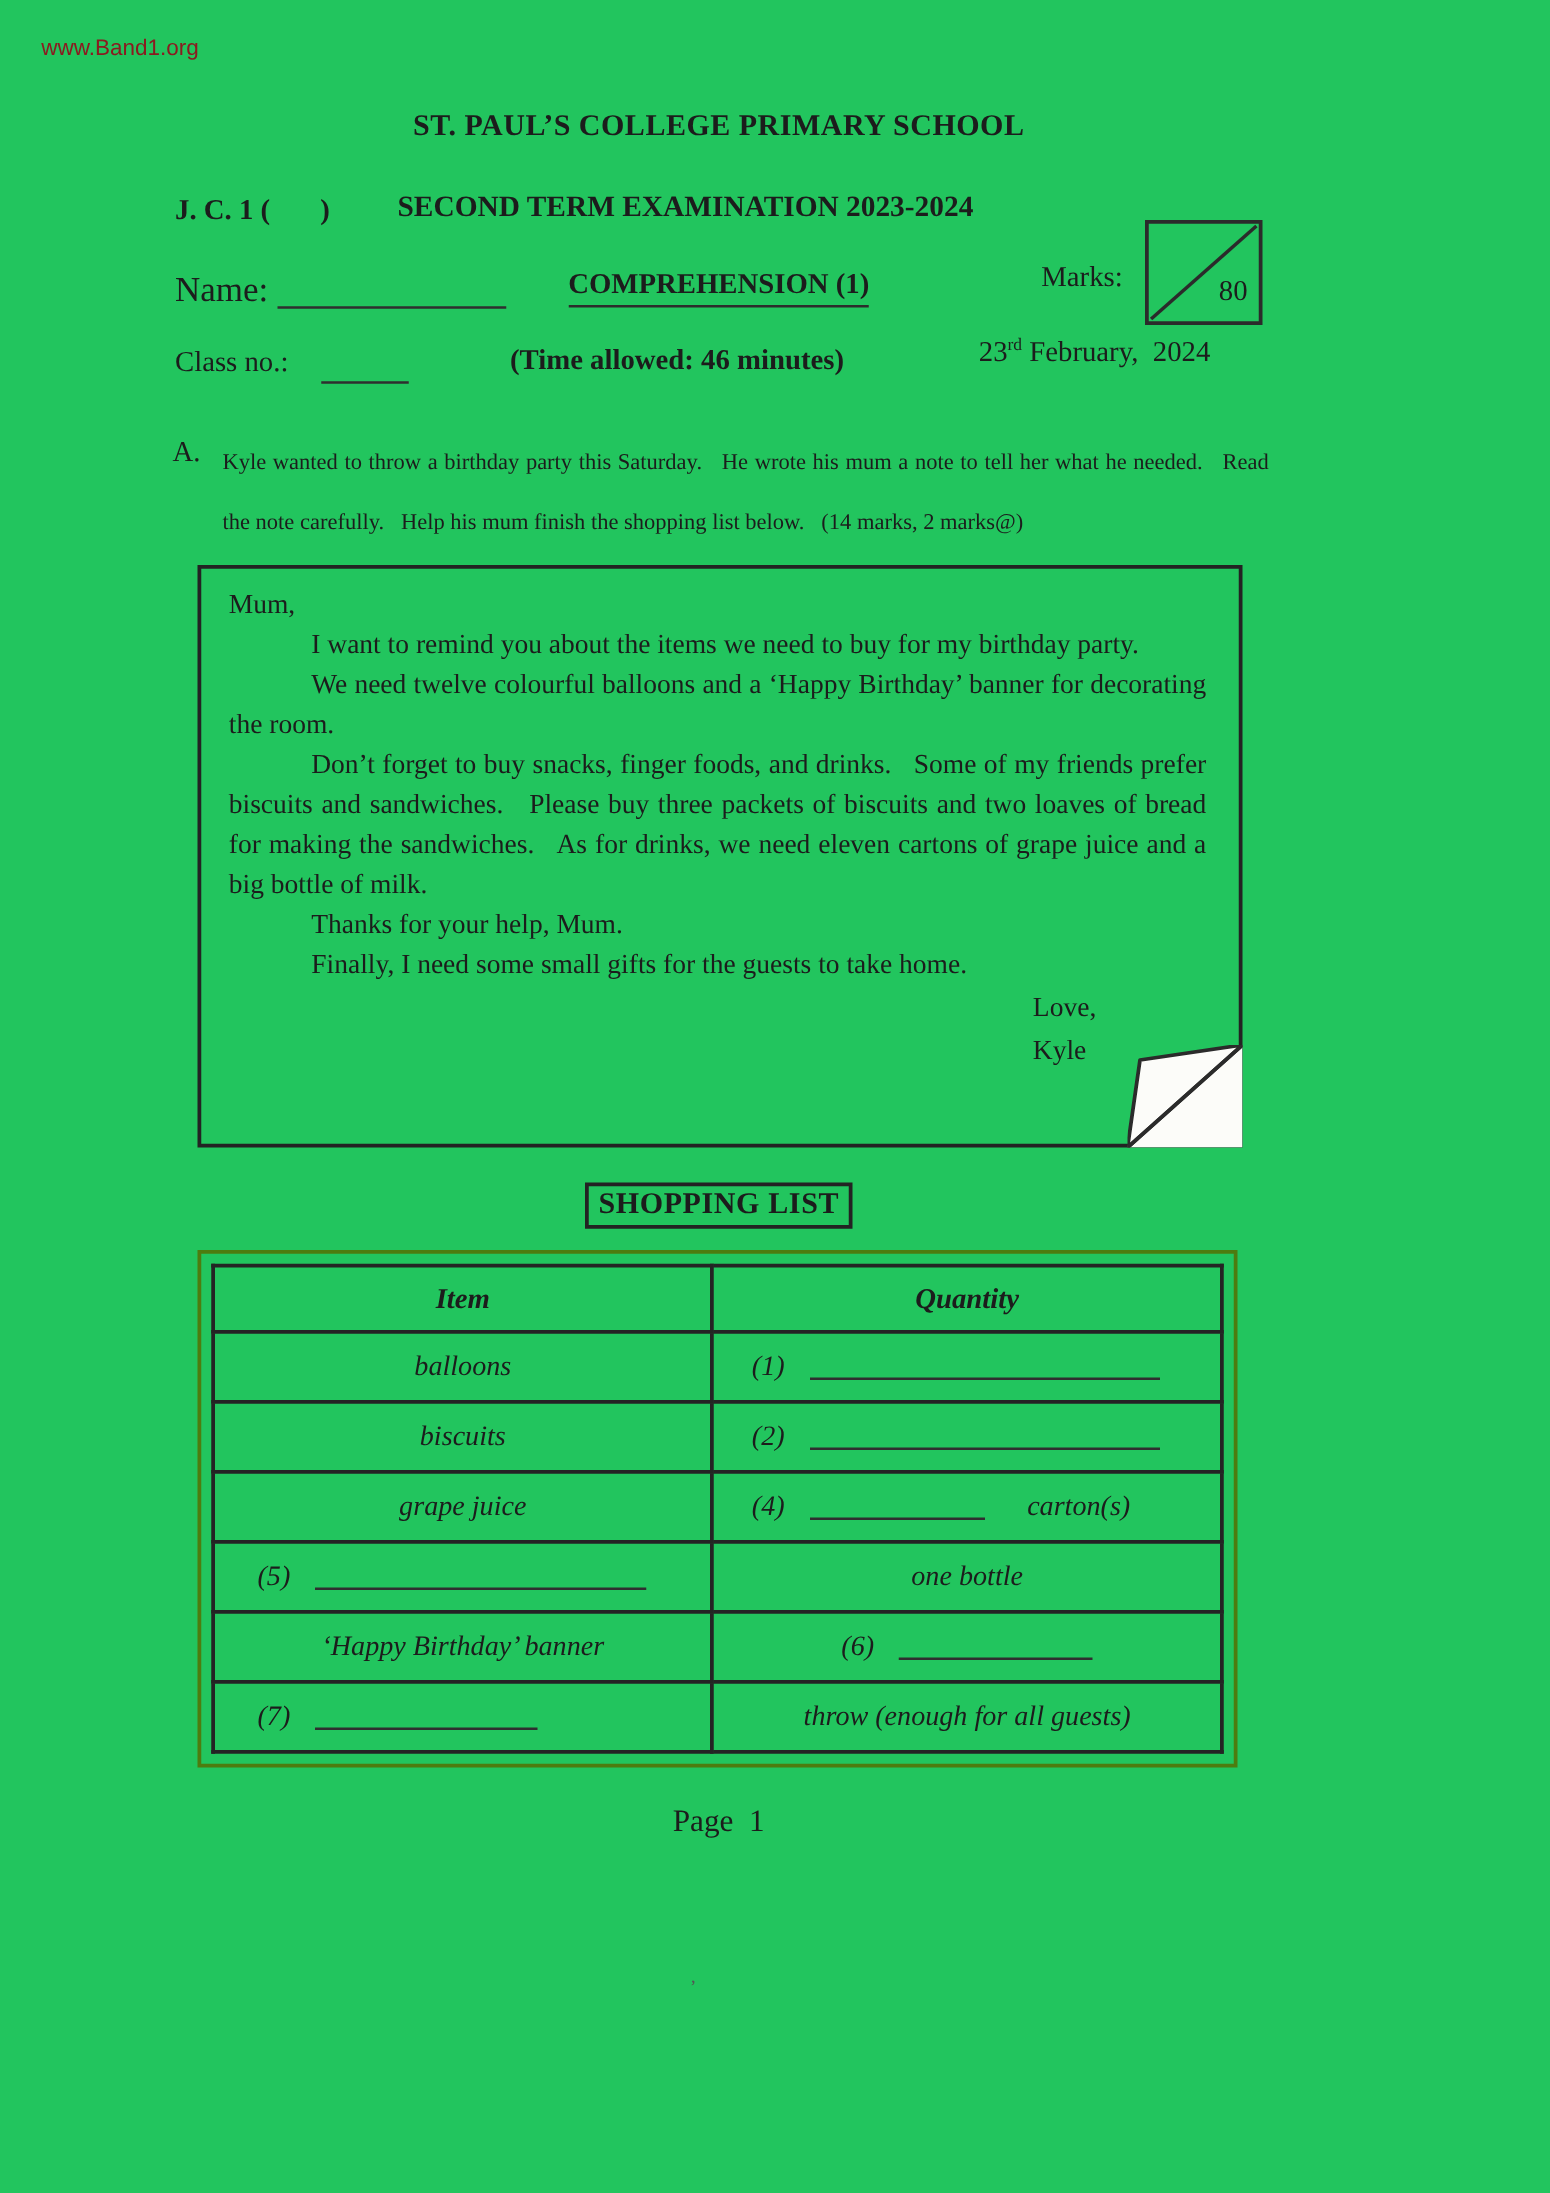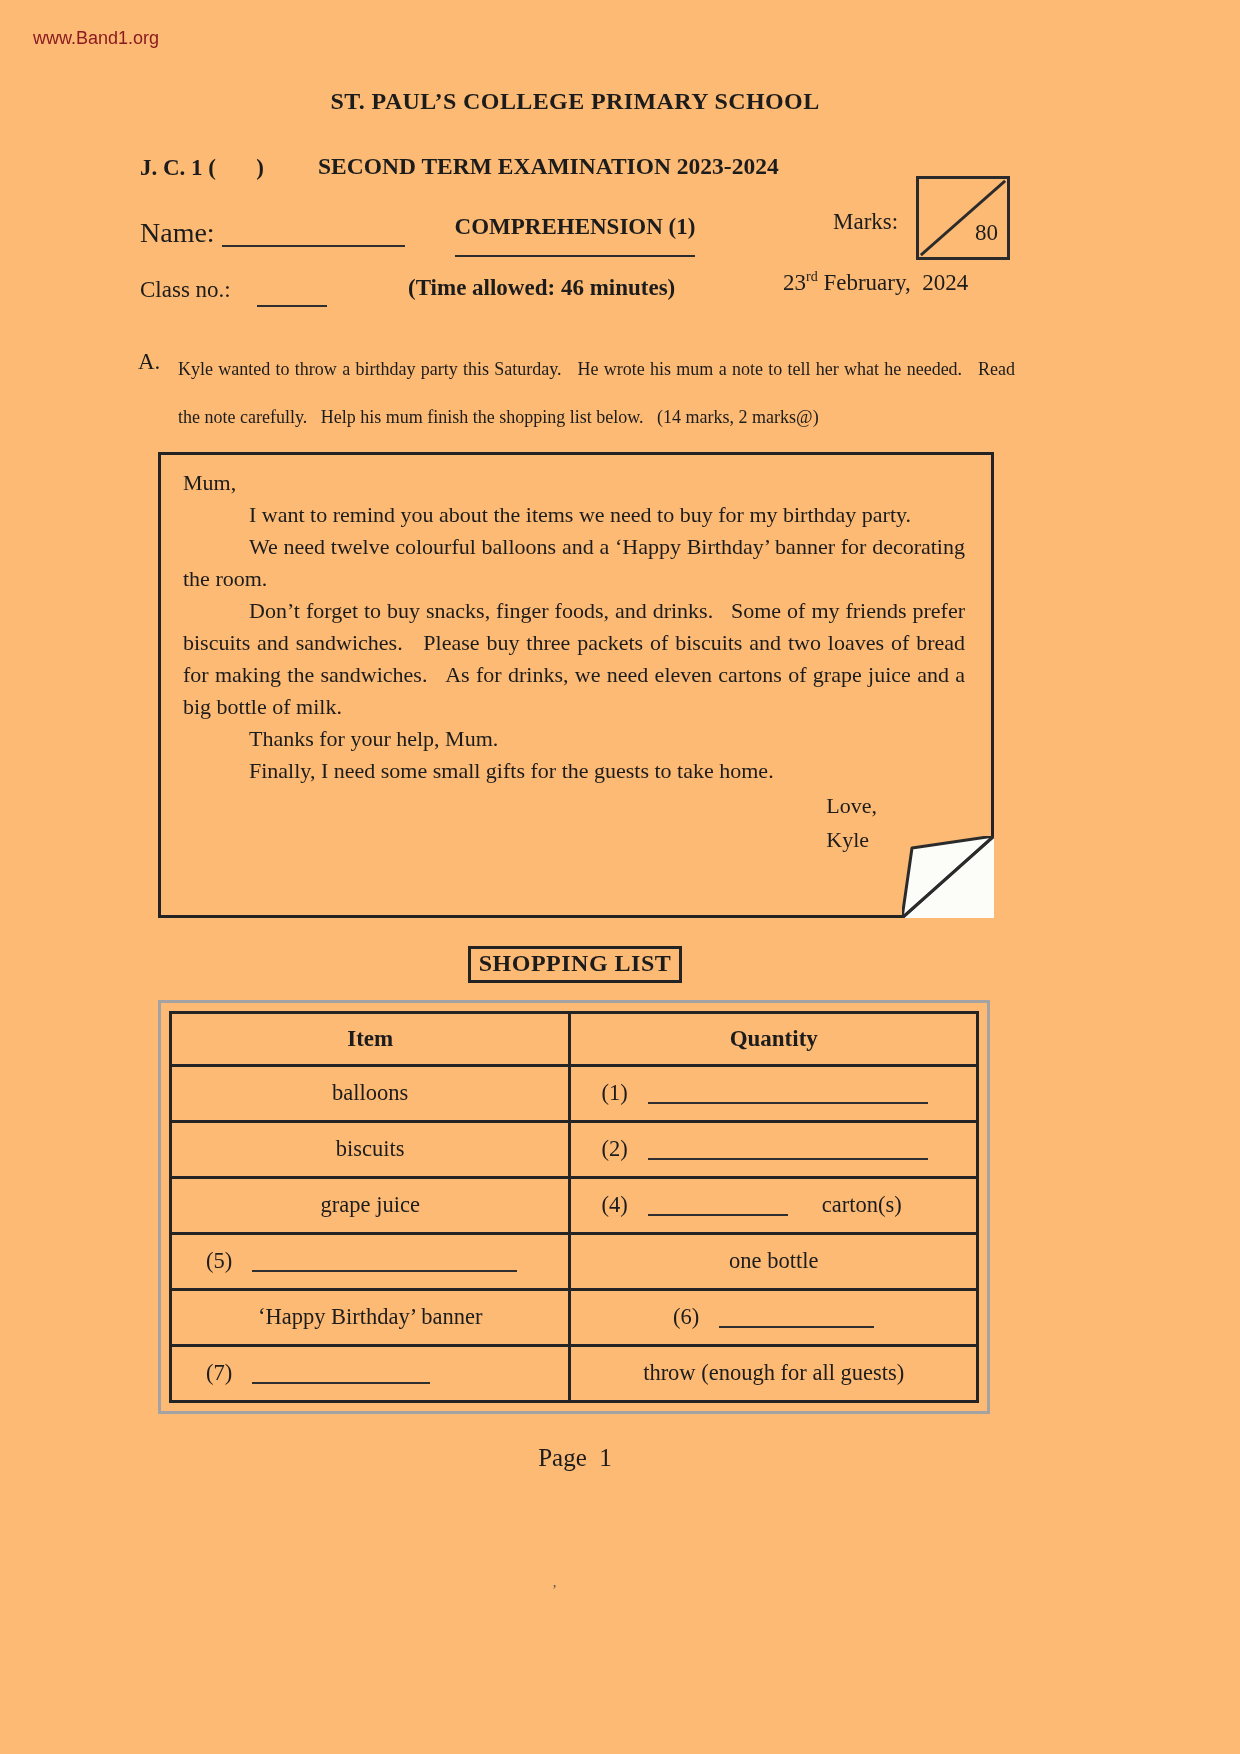--- a/index.html
+++ b/index.html
@@ -1,18 +1,18 @@
 <!DOCTYPE html>
 <html><head>
 <meta charset="utf-8">
 <style>
   html,body { margin:0; padding:0; background:#e8e8e6; }
   .page {
     position:relative; width:1240px; height:1754px; margin:0 auto;
-    background:#fdba74; color:#1c1c1c; overflow:hidden;
+    background:#22c55e; color:#1c1c1c; overflow:hidden;
     font-family:"Liberation Serif", serif;
   }
   .page [class] { box-sizing:border-box; }
 
   .watermark {
     position:absolute; left:33px; top:28px;
     font-family:"Liberation Sans", sans-serif; font-size:18px;
     color:#8b1b20; text-decoration:none; cursor:pointer;
   }
 
@@ -21,21 +21,21 @@
 
   .jc { position:absolute; left:140px; top:155px; font-size:23px; font-weight:bold; }
   .examtitle { position:absolute; left:318px; top:153px; font-size:23.5px; font-weight:bold; }
 
   .namelabel { position:absolute; left:140px; top:217px; font-size:28px; }
   .blank { display:inline-block; border-bottom:2.5px solid #2f2f2f; }
   .nameblank { position:absolute; left:222px; top:222px; width:183px; height:25px; }
 
   .subjectwrap { position:absolute; left:140px; top:214px; width:870px; text-align:center; }
   .subject { display:inline-block; font-weight:bold; font-size:23px;
-    border-bottom:2.5px solid #2c2c2c; padding-bottom:15px; }
+    border-bottom:2.5px solid #2c2c2c; padding-bottom:4px; }
 
   .markslabel { position:absolute; left:833px; top:209px; font-size:23px; }
   .marksbox { position:absolute; left:916px; top:176px; width:94px; height:84px;
     border:3px solid #2b2b2b; }
   .marksdiag { position:absolute; left:0; top:0; width:100%; height:100%; }
   .marksval { position:absolute; right:9px; bottom:11px; font-size:23px; }
 
   .classno { position:absolute; left:140px; top:277px; font-size:23px; }
   .classblank { position:absolute; left:257px; top:282px; width:70px; height:25px; }
   .timeallowed { position:absolute; left:408px; top:275px; font-size:23px; font-weight:bold; }
@@ -51,21 +51,21 @@
   .salutation { margin:0; font-size:22px; line-height:32px; }
   .notep { margin:0; font-size:22px; line-height:32px; text-align:justify; text-indent:66px; }
   .closing { width:max-content; margin:2px 88px 0 auto; font-size:22px; line-height:34px; }
   .fold { position:absolute; right:-3px; bottom:-3px; width:92px; height:82px; }
 
   .sltitlewrap { position:absolute; left:140px; top:946px; width:870px; text-align:center; }
   .sltitle { display:inline-block; border:3px solid #232323; padding:1px 8px 3px;
     font-weight:bold; font-size:24px; letter-spacing:0.5px; }
 
   .tablewrap { position:absolute; left:158px; top:1000px; width:832px; height:414px;
-    border:3px solid #a3a3a3; padding:8px; }
+    border:3px solid #4d7c0f; padding:8px;font-style:italic; }
   .shoptable { width:100%; height:100%; border-collapse:collapse; }
   .shoptable th, .shoptable td { border:3px solid #242424; height:48px; padding:0;
     font-size:22.5px; text-align:center; }
   .shoptable th { font-size:23px; font-weight:bold; }
   .col-item { width:49.5%; }
   .col-qty  { width:50.5%; }
   td.leftpad { text-align:left; padding-left:30px; }
   td.itemnum { text-align:left; padding-left:34px; }
   .qnum { display:inline-block; margin-right:20px; }
   .tblank { height:24px; vertical-align:-4px; }

